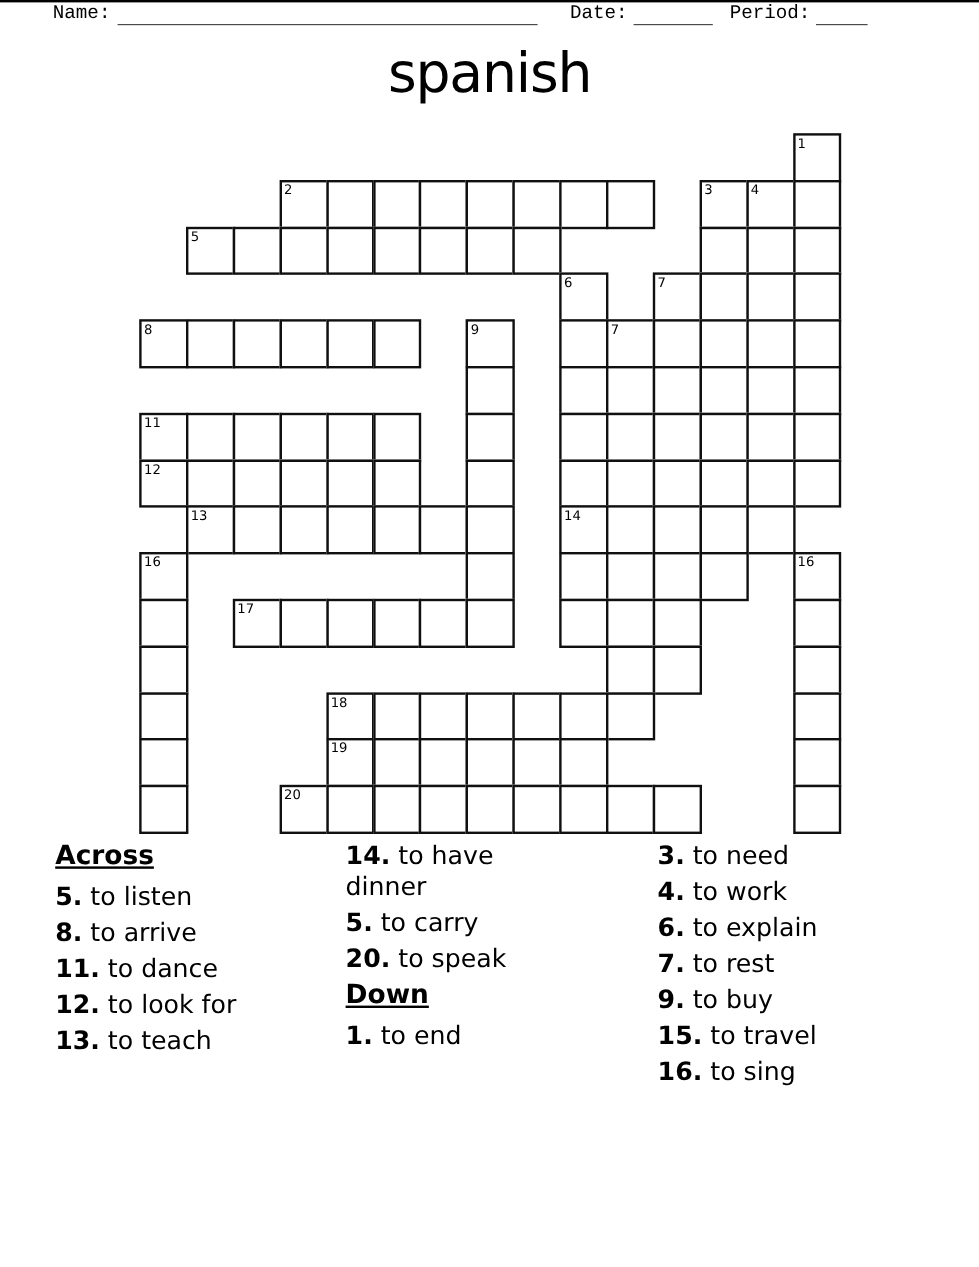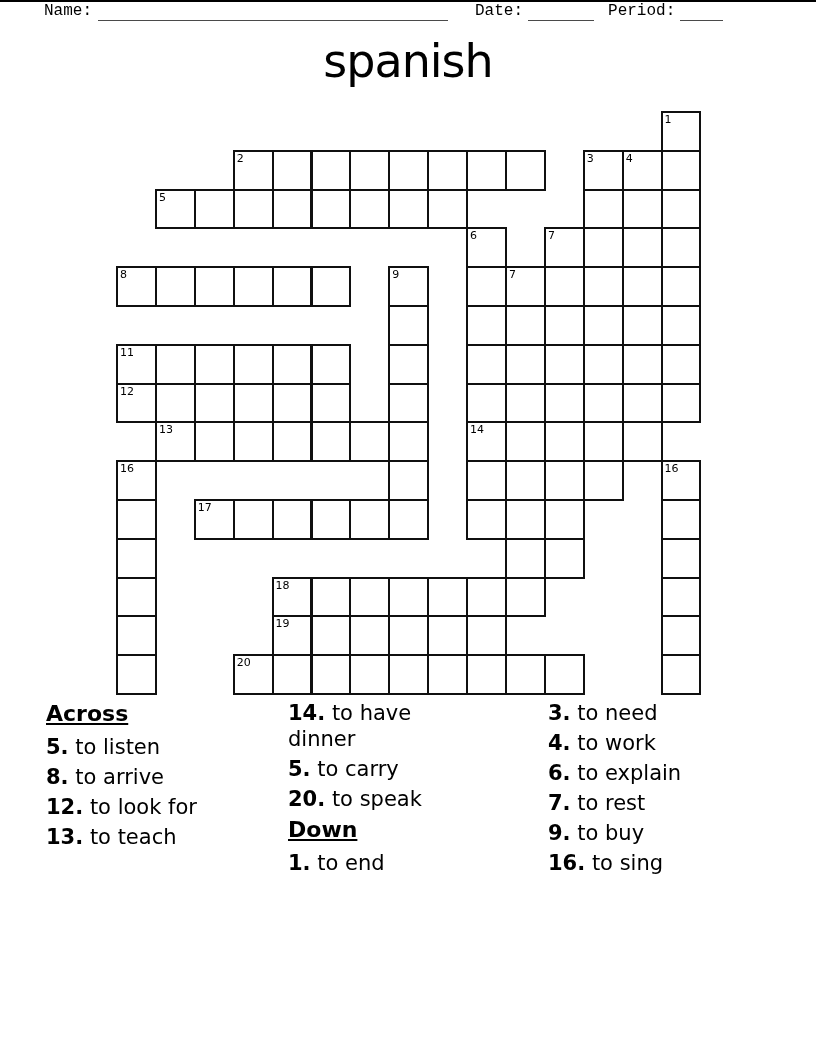--- a/index.html
+++ b/index.html
@@ -245,32 +245,34 @@
       <div class="cell" style="left: 389px; top: 543.2px;"></div>
       <div class="cell" style="left: 427.9px; top: 543.2px;"></div>
       <div class="cell" style="left: 544.6px; top: 543.2px;"></div>
     </div>
 
   <div class="clues">
     <div class="clue-col col-1" id="clue-col-1">
         <div class="clue-heading">Across</div>
         <div class="clue"><span class="num">5.</span> to listen</div>
         <div class="clue"><span class="num">8.</span> to arrive</div>
+        <div class="clue"><span class="num">11.</span> to dance</div>
         <div class="clue"><span class="num">12.</span> to look for</div>
         <div class="clue"><span class="num">13.</span> to teach</div>
       </div>
     <div class="clue-col col-2" id="clue-col-2">
         <div class="clue"><span class="num">14.</span> to have dinner</div>
         <div class="clue"><span class="num">5.</span> to carry</div>
         <div class="clue"><span class="num">20.</span> to speak</div>
         <div class="clue-heading">Down</div>
         <div class="clue"><span class="num">1.</span> to end</div>
       </div>
     <div class="clue-col col-3" id="clue-col-3">
         <div class="clue"><span class="num">3.</span> to need</div>
         <div class="clue"><span class="num">4.</span> to work</div>
         <div class="clue"><span class="num">6.</span> to explain</div>
         <div class="clue"><span class="num">7.</span> to rest</div>
         <div class="clue"><span class="num">9.</span> to buy</div>
+        <div class="clue"><span class="num">15.</span> to travel</div>
         <div class="clue"><span class="num">16.</span> to sing</div>
       </div>
   </div>
 </div>
 
 </body></html>

